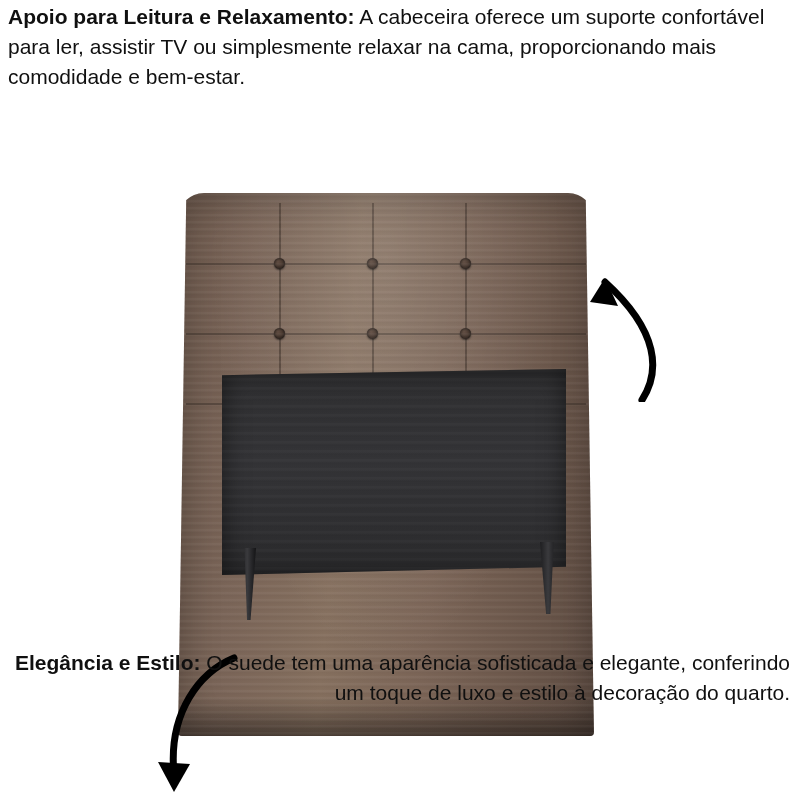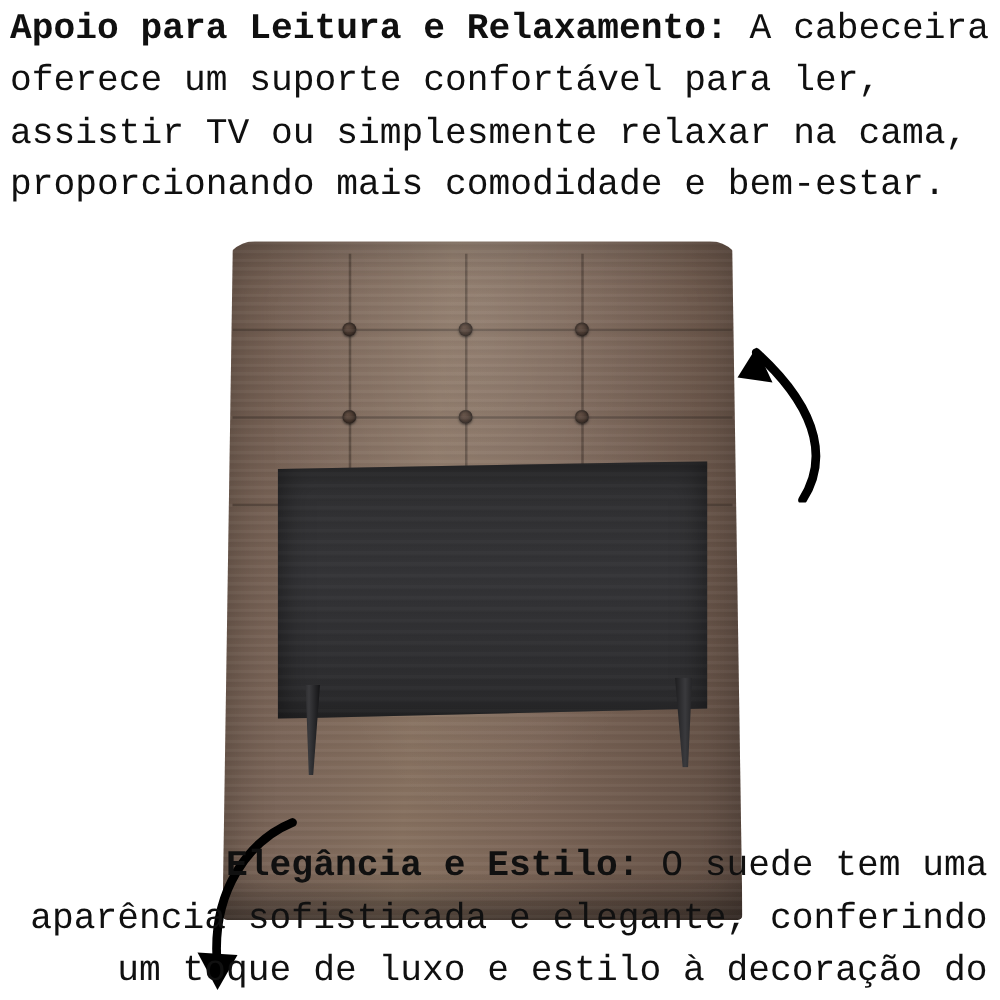--- a/index.html
+++ b/index.html
@@ -18,34 +18,34 @@
     position: relative;
     width: 800px;
     height: 800px;
     background: #ffffff;
   }
 
   
   .text-block {
     position: absolute;
     box-sizing: border-box;
-    font-family: Liberation Mono, monospace;
-    font-size: 29px;
+    font-family: Liberation Sans, sans-serif;
+    font-size: 21px;
     line-height: 1.44;
     color: #101010;
   }
   .top-text {
     left: 8px;
     top: 2px;
     width: 786px;
     text-align: left;
   }
   .bottom-text {
     left: 14px;
-    top: 672px;
+    top: 648px;
     width: 776px;
     text-align: right;
   }
   .lead {
     font-weight: bold;
   }
 
   
   .product-area {
     position: absolute;

